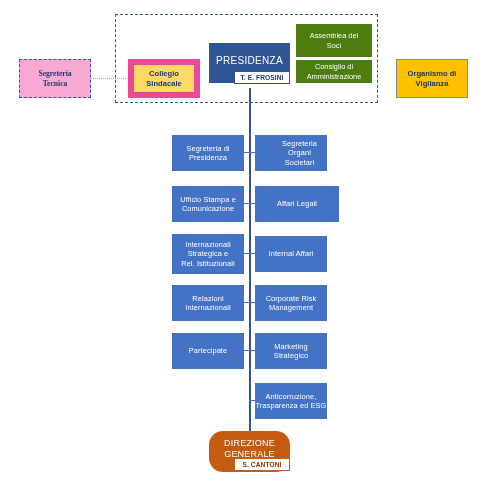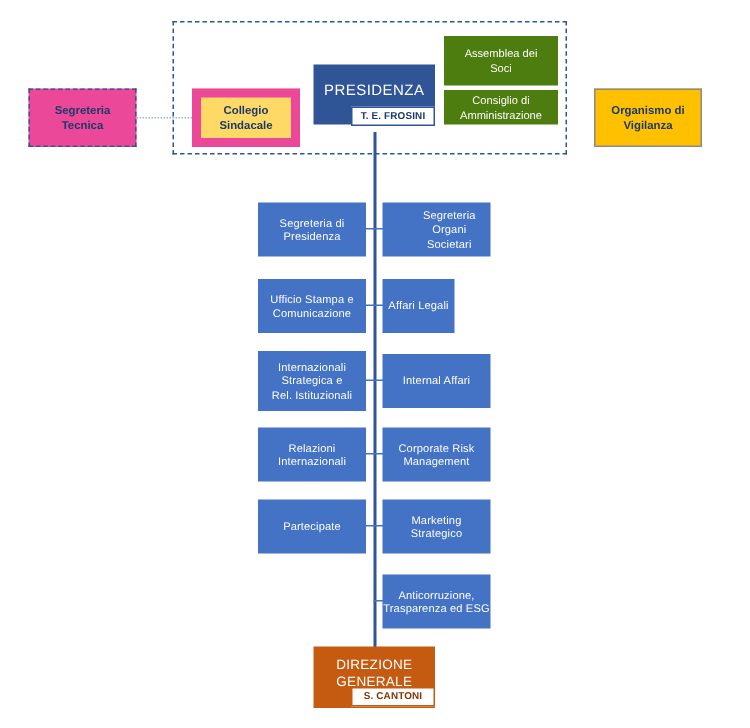--- a/index.html
+++ b/index.html
@@ -65,41 +65,43 @@
   .yellow-strong {
     background: #ffc000;
     color: #1b3a6b;
     border: 1px solid #8a8a8a;
     font-size: 7.6px;
     font-weight: 600;
   }
   
   .dashed-box {
     border: 1.3px dashed #2f5597;
-    background: #ec4899;
+    background: #f9a8d4;
     color: #1b3a6b;
     font-size: 7.6px;
     font-weight: 600;
+    font-family: Liberation Serif, serif;
   }
   
   .presidenza {
     font-size: 10px;
     letter-spacing: 0.3px;
     align-items: flex-start;
     padding-top: 12px;
   }
   
   .direzione {
     background: #c55a11;
     color: #ffffff;
     font-size: 9px;
     letter-spacing: 0.2px;
     align-items: flex-start;
     padding-top: 7px;
     font-weight: 400;
+    border-radius: 14px;
   }
   
   .badge {
     position: absolute;
     box-sizing: border-box;
     background: #ffffff;
     display: flex;
     align-items: center;
     justify-content: center;
     font-size: 6.6px;
@@ -178,21 +180,21 @@
 Internazionali</div>
   <div class="stub" style="left:243px; top:302px; width:7px;"></div>
 
   <div class="box unit-blue" style="left:172px; top:333px; width:72px; height:36px;">Partecipate</div>
   <div class="stub" style="left:243px; top:350px; width:7px;"></div>
 
   <div class="box unit-blue" style="left:255px; top:135px; width:72px; height:36px;padding-left:17px;">Segreteria Organi
 Societari</div>
   <div class="stub" style="left:249px; top:152px; width:7px;"></div>
 
-  <div class="box unit-blue" style="left:255px; top:186px; width:48px; height:36px;">Affari Legali</div>
+  <div class="box unit-blue" style="left:255px; top:186px; width:84px; height:36px;">Affari Legali</div>
   <div class="stub" style="left:249px; top:203px; width:7px;"></div>
 
   <div class="box unit-blue" style="left:255px; top:236px; width:72px; height:36px;">Internal Affari</div>
   <div class="stub" style="left:249px; top:253px; width:7px;"></div>
 
   <div class="box unit-blue" style="left:255px; top:285px; width:72px; height:36px;">Corporate Risk
 Management</div>
   <div class="stub" style="left:249px; top:302px; width:7px;"></div>
 
   <div class="box unit-blue" style="left:255px; top:333px; width:72px; height:36px;">Marketing

